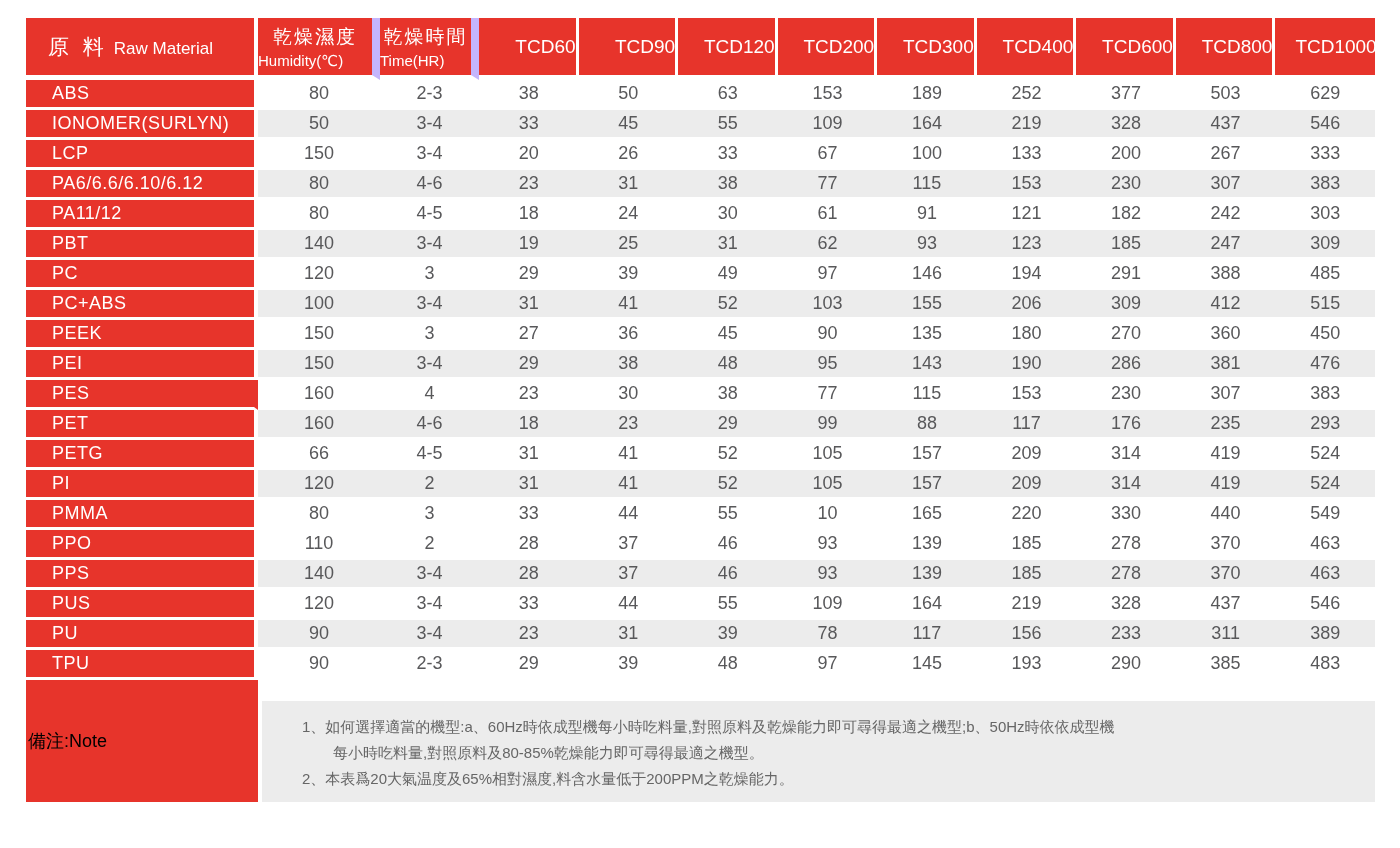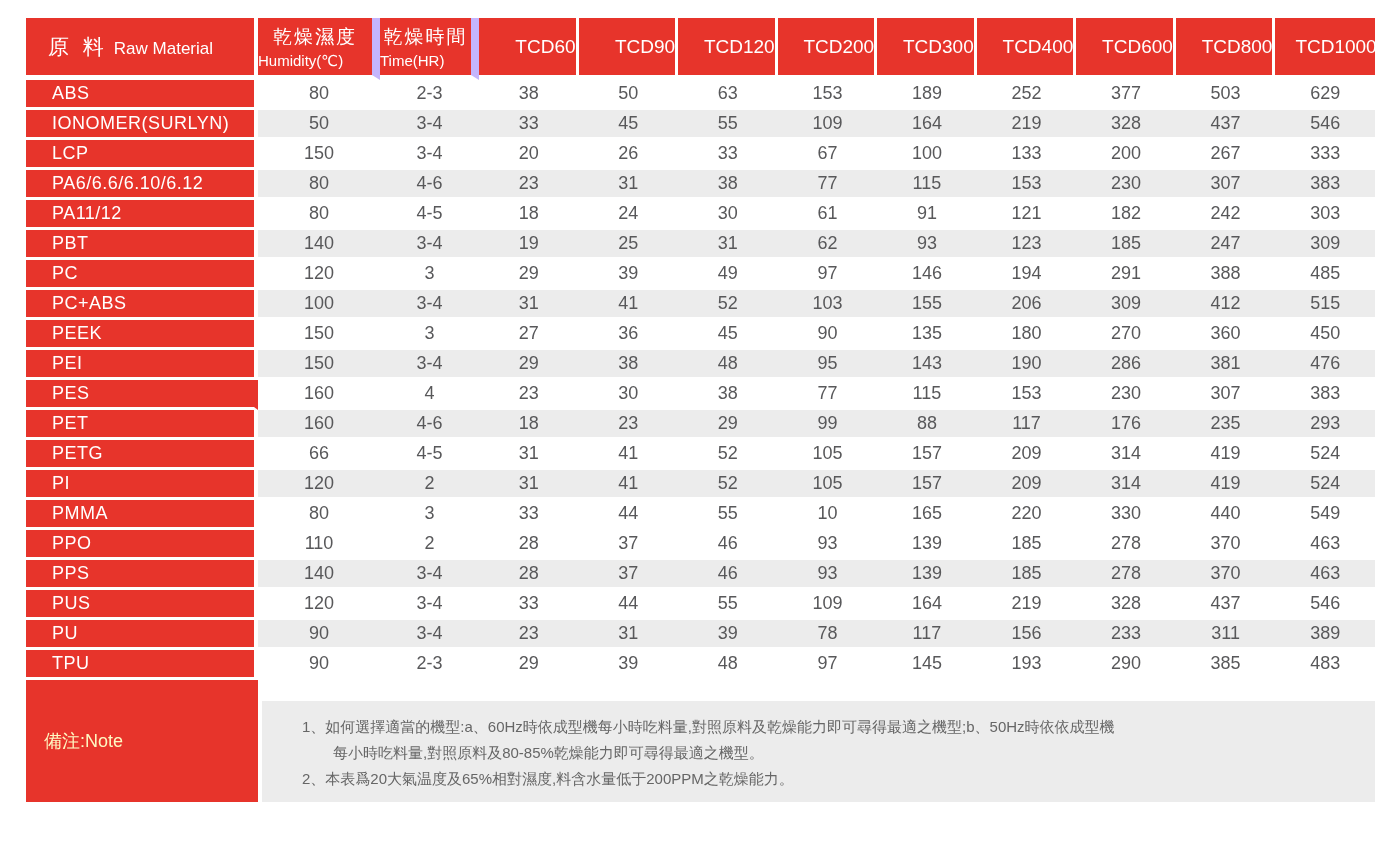--- a/index.html
+++ b/index.html
@@ -77,25 +77,25 @@
   tr.stripe td.td-data { background: var(--stripe); }
   .note-row {
     display: flex;
     width: 1349px;
     margin-top: 0;
   }
   .note-label {
     width: 232px;
     min-height: 88px;
     background: var(--red);
-    color: #fef9c3;
+    color: #000000;
     font-size: 18px;
     display: flex;
     align-items: center;
-    padding-left: 18px;
+    padding-left: 2px;
     margin-right: 4px;
     flex: none;
   }
   .note-body {
     flex: 1;
     background: var(--stripe);
     color: #666;
     font-size: 15px;
     line-height: 26px;
     padding: 13px 20px 10px 40px;

